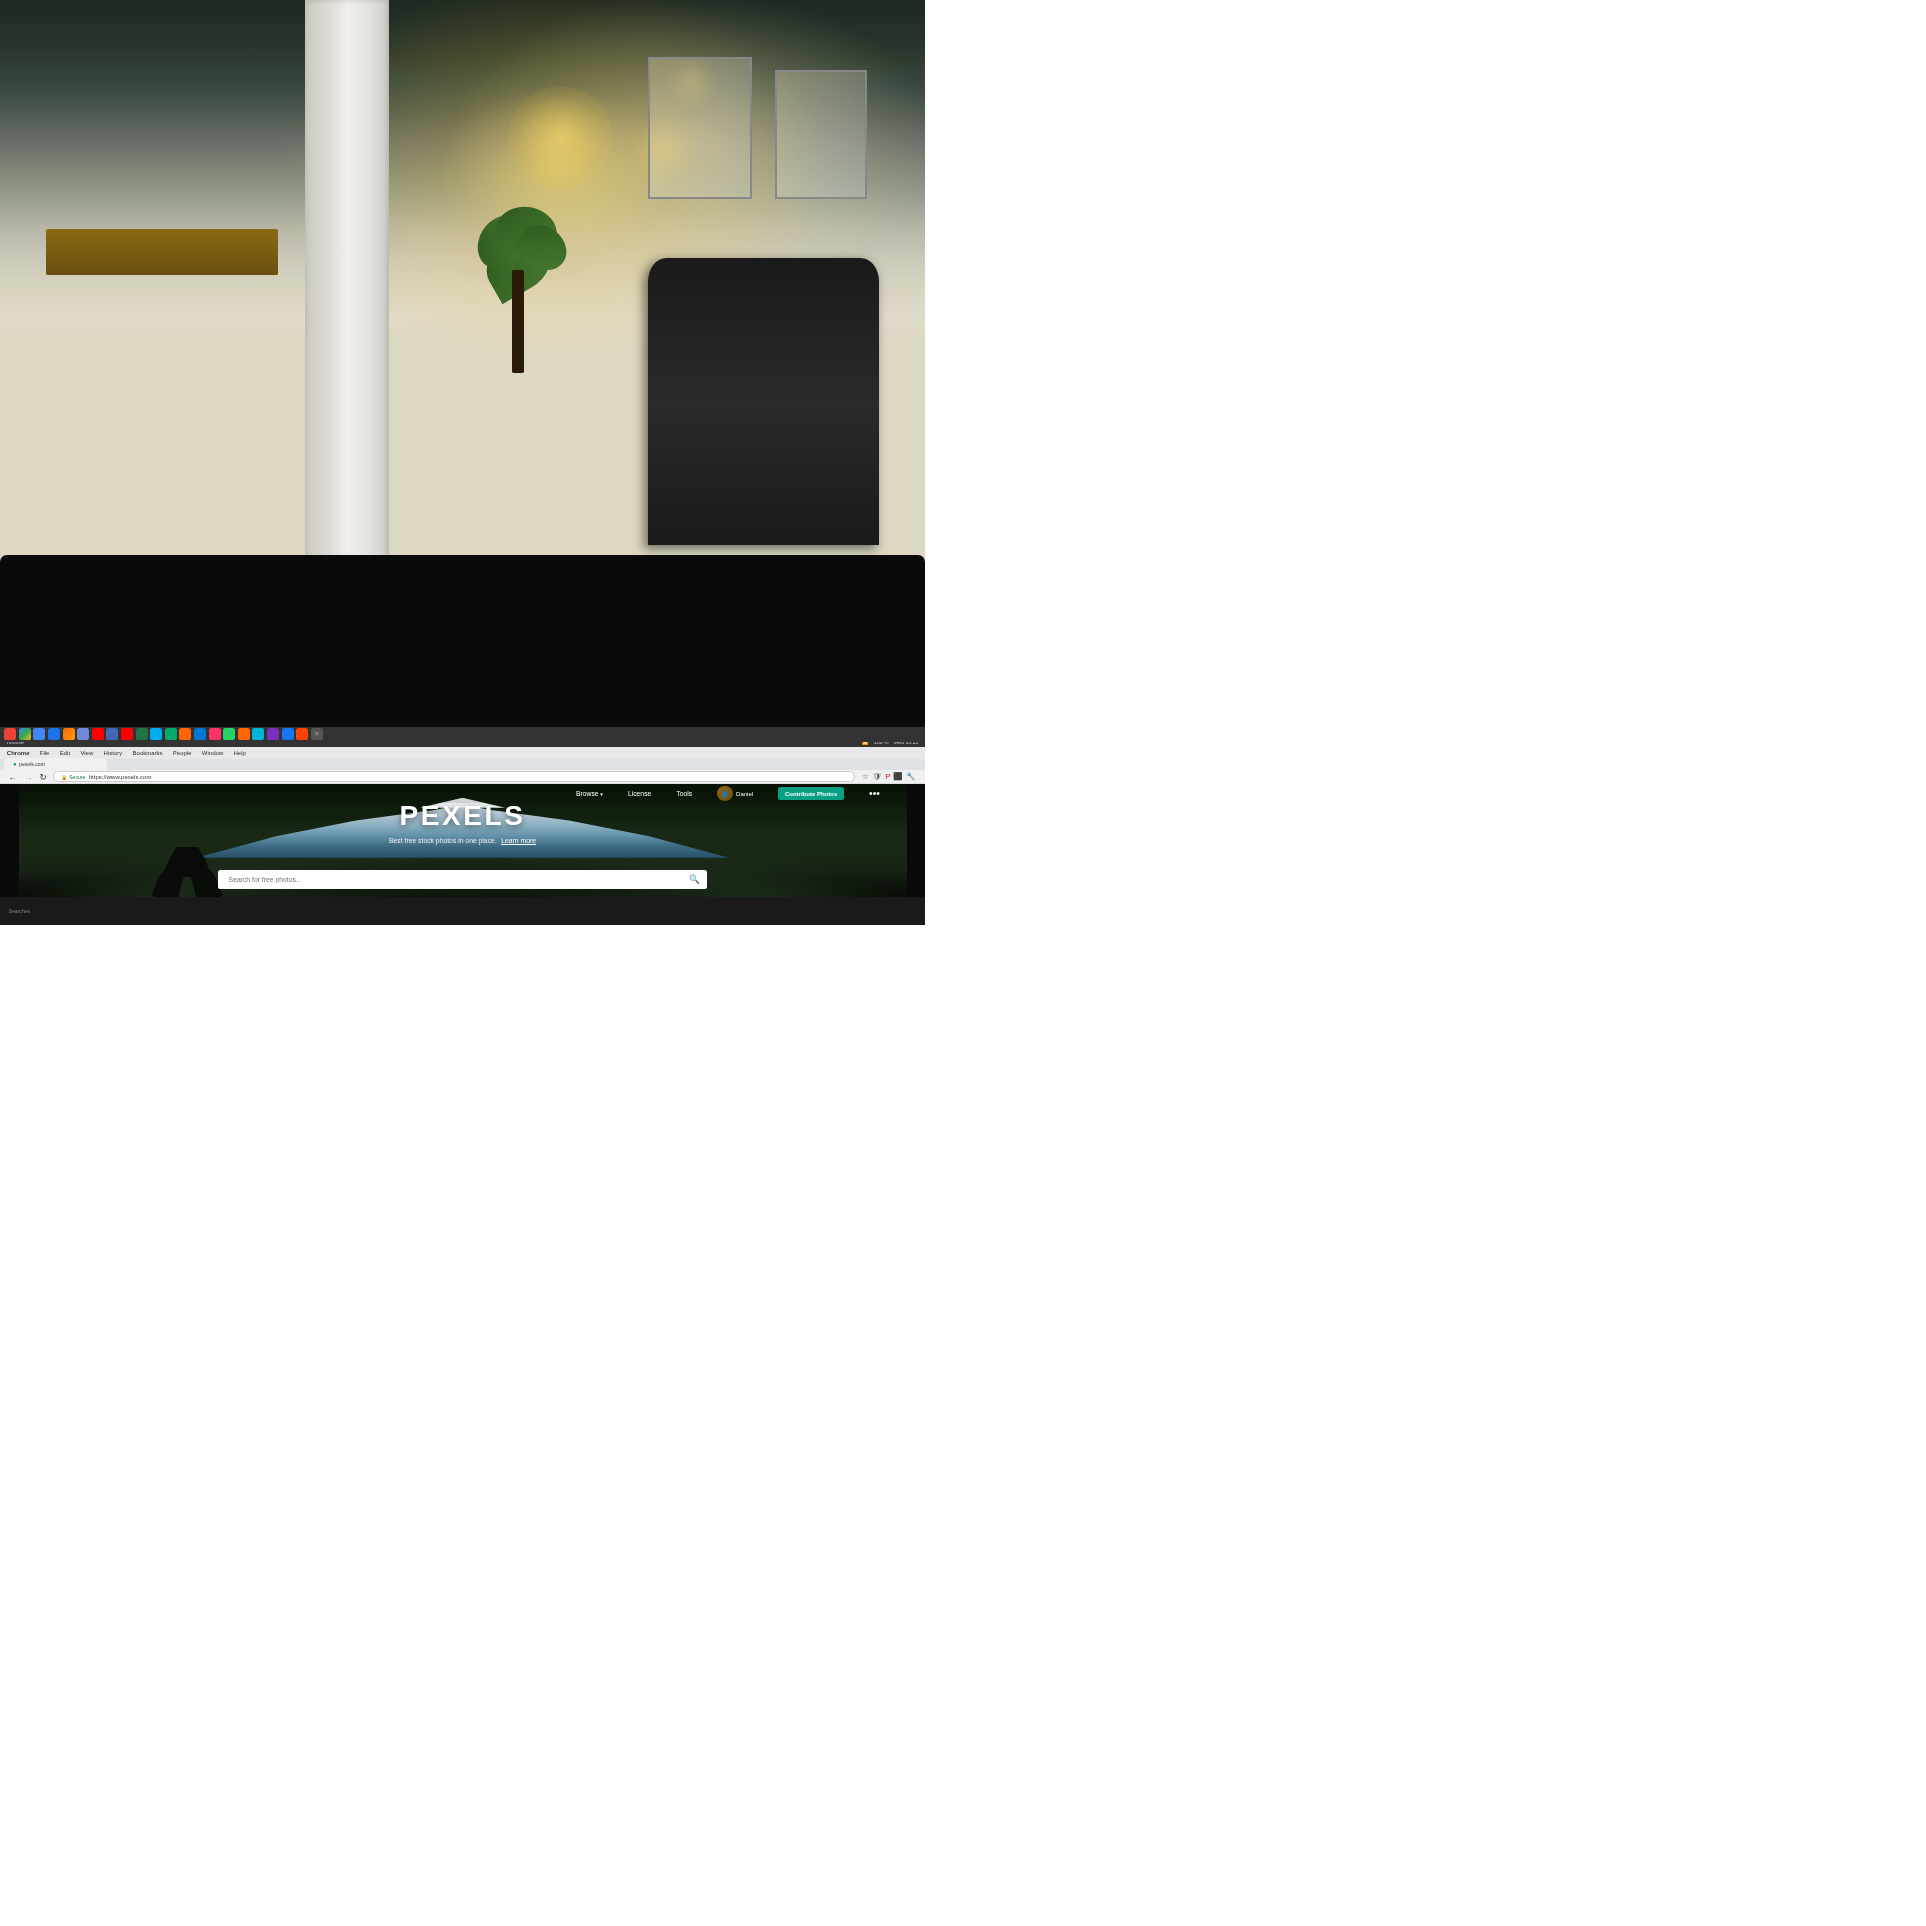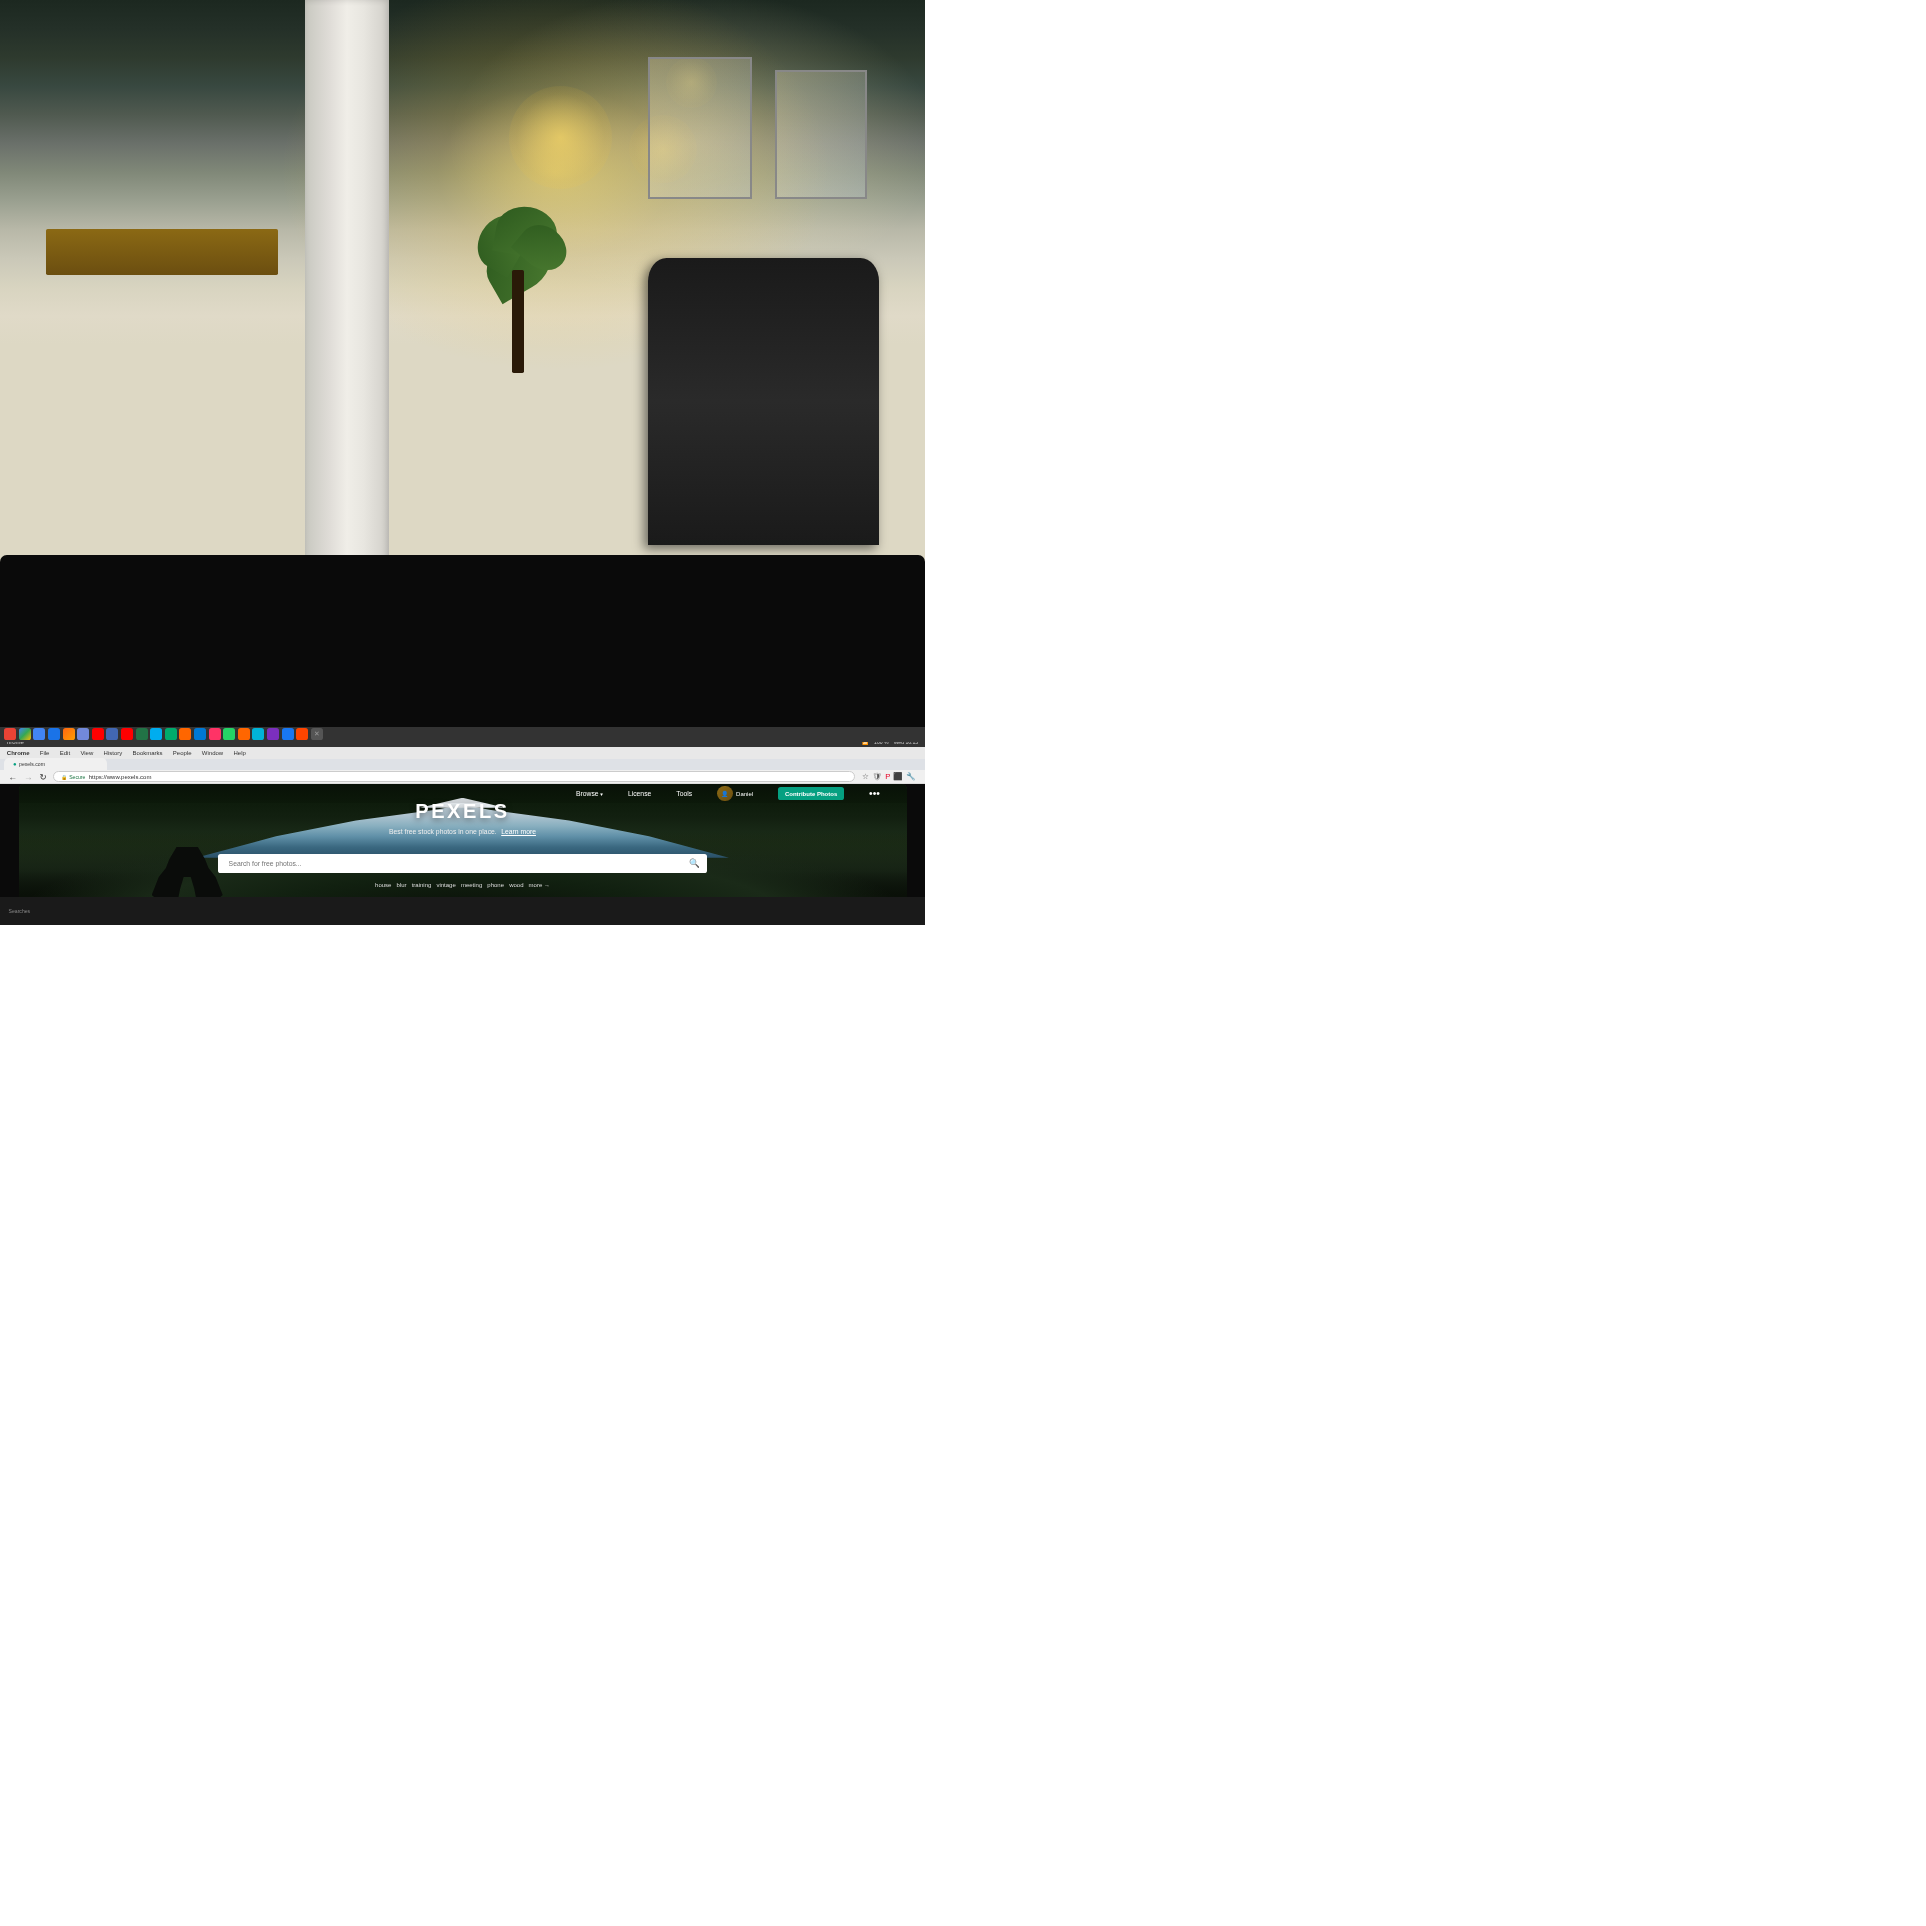--- a/index.html
+++ b/index.html
@@ -257,31 +257,31 @@
       top: 12%;
       left: 0; right: 0;
       display: flex;
       flex-direction: column;
       align-items: center;
       gap: 5.1px;
     }
 
     .pexels-logo {
       color: #fff;
-      font-size: 20px;
+      font-size: 28px;
       font-weight: 900;
       letter-spacing: 2.6px;
       text-shadow: 0 1.7px 6.8px rgba(0,0,0,0.5);
     }
 
     
     .search-container {
       position: relative;
       width: 55%;
-      margin-top: 13px;
+      margin-top: 20px;
     }
 
     .search-input {
       width: 100%;
       padding: 6px 26px 6px 10.3px;
       border: none;
       border-radius: 2.6px;
       font-size: 6.8px;
       color: #555;
       outline: none;

